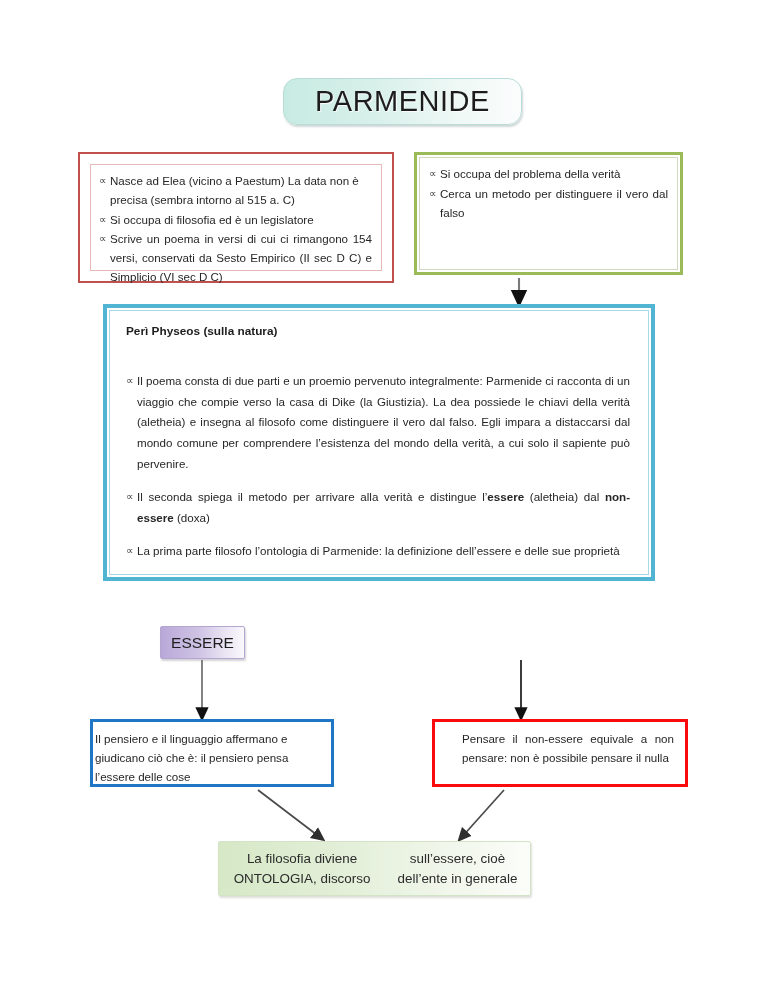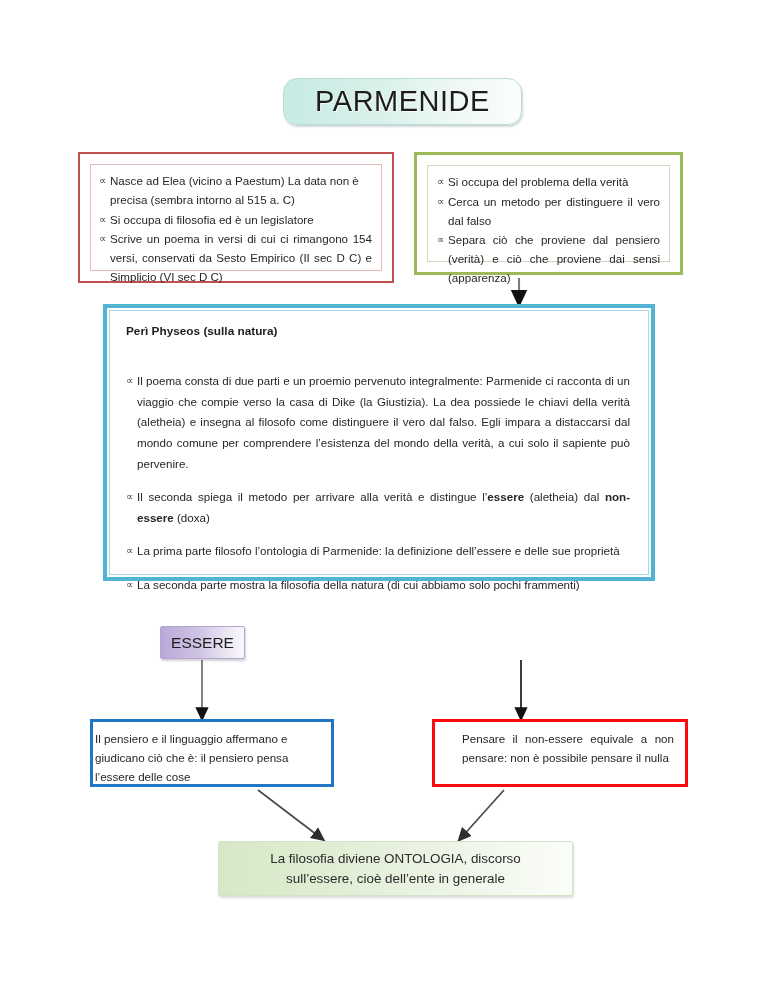--- a/index.html
+++ b/index.html
@@ -48,21 +48,21 @@
   }
   #box-bio .inner{
     border:1px solid #e6b8b7;width:100%;height:100%;box-sizing:border-box;
     padding:7px 9px 0 8px;
   }
 
   
   #box-verita{
     left:414px;top:152px;width:269px;height:123px;
     border:3px solid #9bbb59;
-    padding:10px;
+    padding:2px;
   }
   #box-verita .inner{
     border:1px solid #cfd9c2;width:100%;height:100%;box-sizing:border-box;
     padding:7px 9px 0 9px;
   }
 
   
   #box-poema{
     left:103px;top:304px;width:552px;height:277px;
     border:4px solid #51b4d2;
@@ -101,27 +101,27 @@
     left:90px;top:719px;width:244px;height:68px;
     border:3px solid #1f76c4;padding:8px 10px 0 2px;
   }
   #box-nulla{
     left:432px;top:719px;width:256px;height:68px;
     border:3px solid #fa0a0a;padding:8px 11px 0 27px;
   }
 
   
   #box-conclusione{
-    position:absolute;left:218px;top:841px;width:355px;height:55px;
+    position:absolute;left:218px;top:841px;width:313px;height:55px;
     box-sizing:border-box;
     background:linear-gradient(to right,#d6e8c6 0%,#e3efd8 40%,#f1f7ec 75%,#fbfdf9 100%);
     border:1px solid #d3e3c6;
     border-radius:2px;
     box-shadow:1px 2px 2px rgba(140,150,135,.3);
-    display:flex;flex-direction:column;align-items:center;justify-content:center;
+    display:flex;flex-direction:row;align-items:center;justify-content:center;
     font-size:13.4px;line-height:1.45;color:#2b2b2b;text-align:center;
   }
 
   
   .arrow-svg{position:absolute;left:0;top:0;width:768px;height:994px;pointer-events:none;}
   b.bd{font-weight:bold;}
 </style>
 </head>
 <body>
 
@@ -160,33 +160,31 @@
           <li class="just">Scrive un poema in versi  di cui  ci rimangono 154 versi, conservati da Sesto Empirico (II sec D C) e Simplicio (VI sec D C)</li>
         </ul>
     </div>
   </div>
 
   <div class="panel" id="box-verita">
     <div class="inner">
       <ul class="bl ptxt" id="list-verita">
           <li>Si occupa del problema della verità</li>
           <li class="just">Cerca un metodo per distinguere il vero dal falso</li>
-          <li class="just">Separa ciò che proviene dal pensiero (verità) e ciò che proviene dai sensi (apparenza)</li>
         </ul>
     </div>
   </div>
 
   <div class="panel" id="box-poema">
     <div class="inner">
       <h2>Perì Physeos (sulla natura)</h2>
       <ul class="bl ptxt" id="list-poema">
           <li class="just"><span>Il poema consta di due parti e un proemio pervenuto integralmente: Parmenide ci racconta di un viaggio  che compie verso la casa di Dike (la Giustizia). La dea possiede le chiavi della verità (aletheia) e insegna al filosofo come distinguere il vero dal falso. Egli impara a distaccarsi dal mondo comune per comprendere l’esistenza del mondo della verità, a cui solo il sapiente può pervenire.</span></li>
           <li class="just"><span>Il seconda spiega il metodo per arrivare alla verità e distingue l’</span><b class="bd">essere</b><span> (aletheia) dal </span><b class="bd">non- essere</b><span> (doxa)</span></li>
           <li class="just"><span>La prima parte filosofo l’ontologia di Parmenide: la definizione dell’essere e delle sue proprietà</span></li>
-          <li class="just"><span>La seconda parte mostra la filosofia della natura (di cui abbiamo solo pochi frammenti)</span></li>
         </ul>
     </div>
   </div>
 
   <div class="pill" id="pill-essere">
     <span>ESSERE</span>
   </div>
 
   <div class="panel ptxt" id="box-pensiero">
     <span>Il pensiero e il linguaggio affermano e giudicano ciò che è: il pensiero pensa l’essere delle cose</span>

